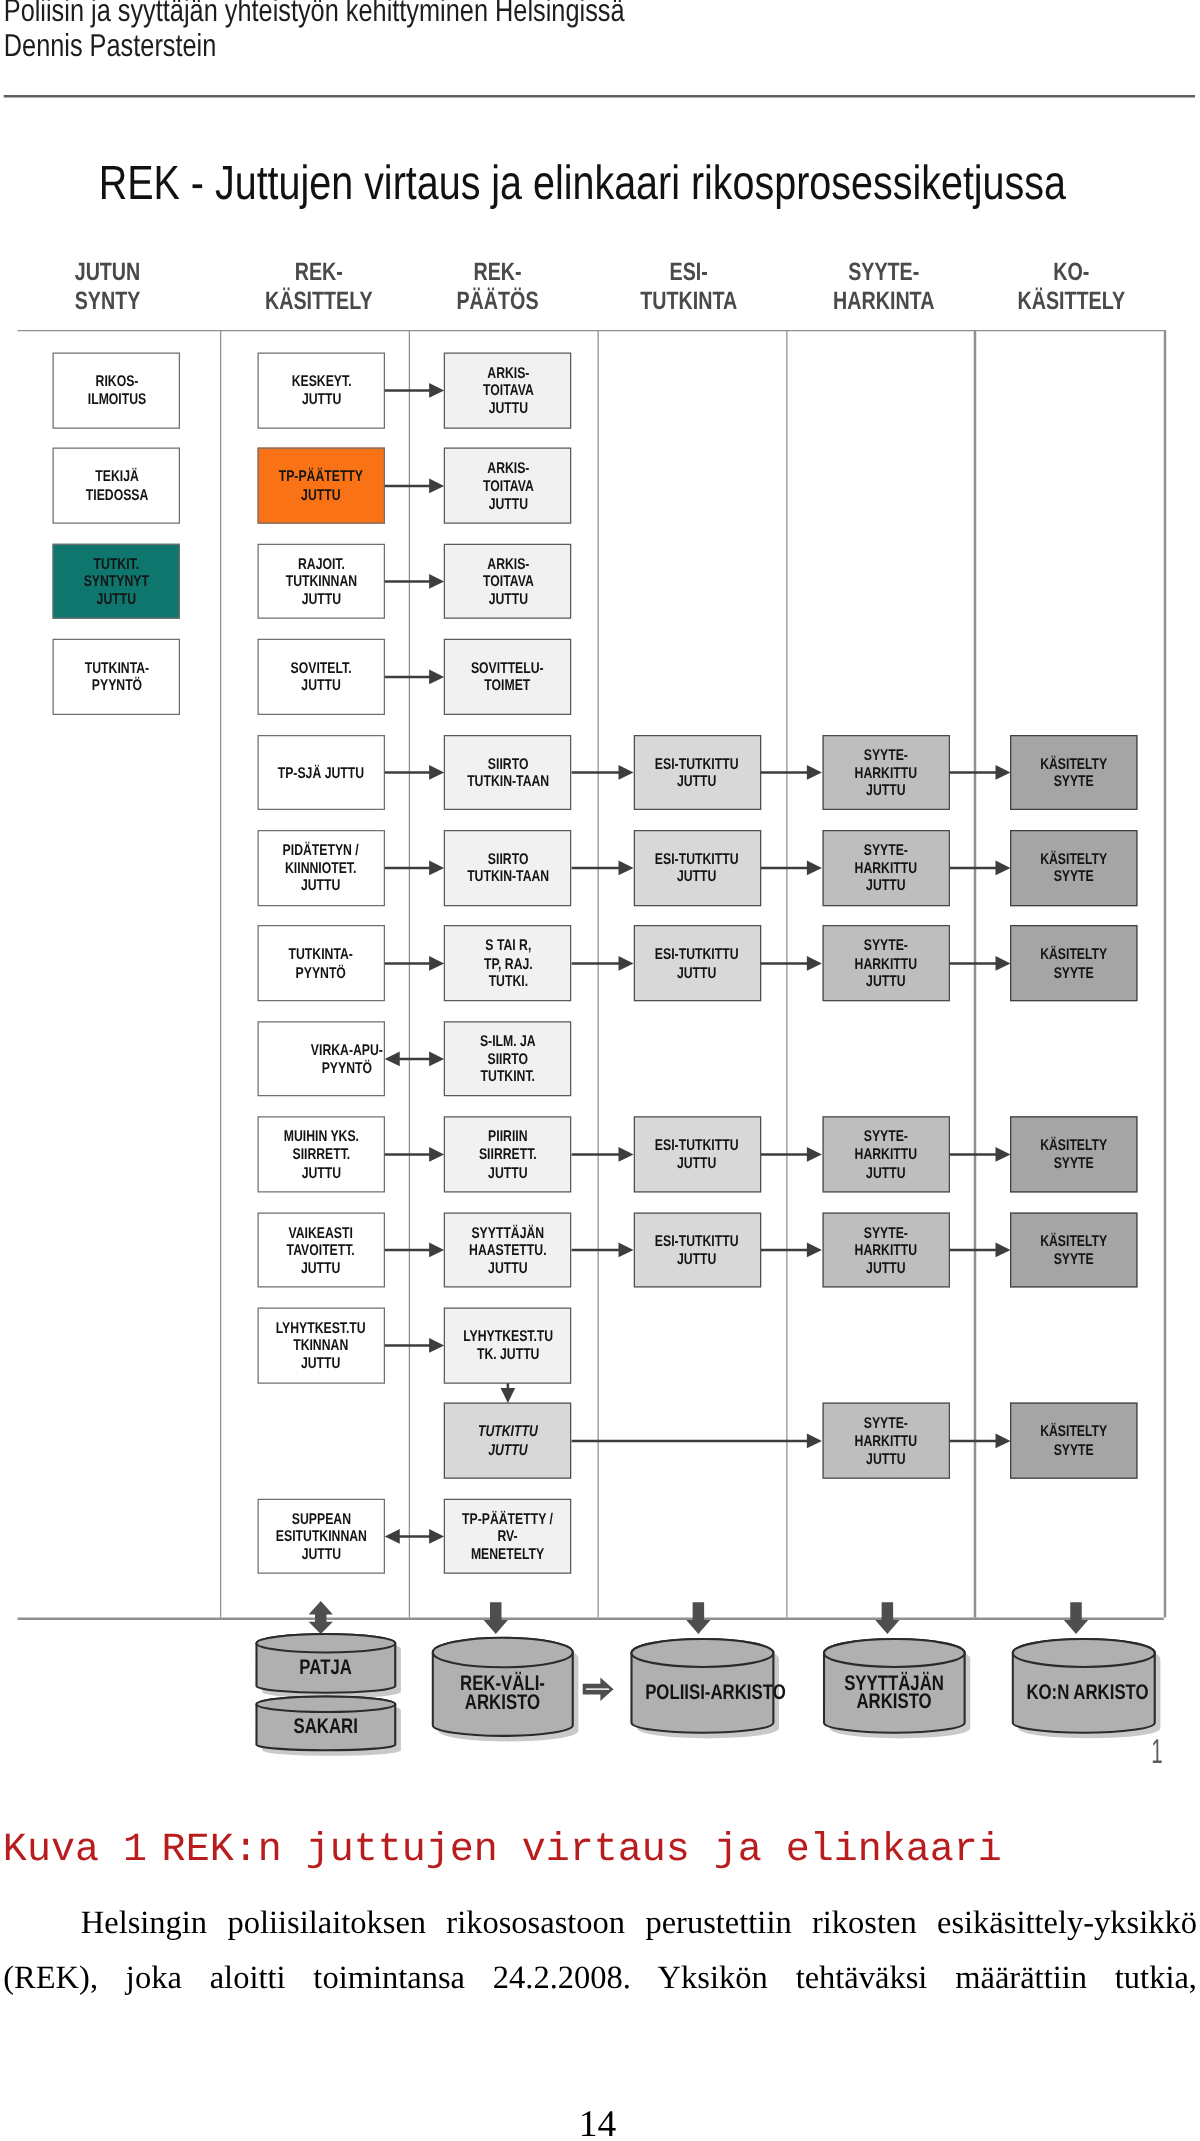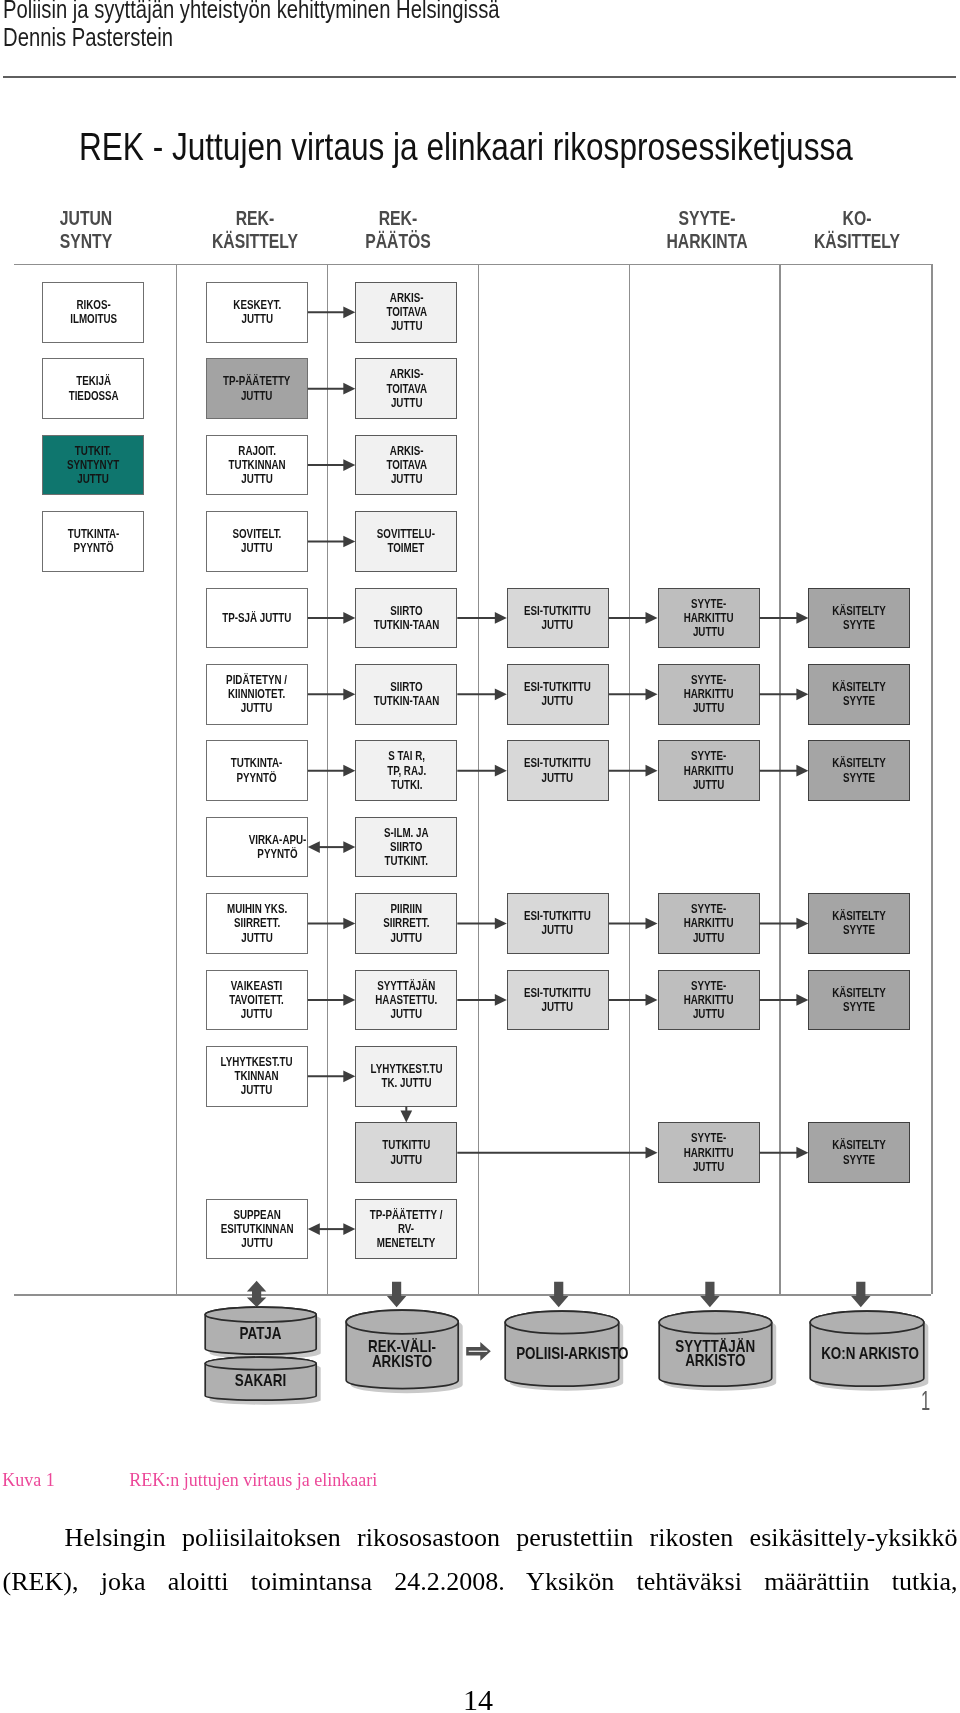--- a/index.html
+++ b/index.html
@@ -31,22 +31,22 @@
   .node > span{display:block;font-weight:bold;font-size:12.4px;line-height:14.2px;color:#141414;
                transform:scaleX(0.79);white-space:pre;}
   svg.ov{position:absolute;left:0;top:0;width:960px;height:1713px;overflow:visible;}
 
   .cyl{position:absolute;}
   .cyl .lbl{position:absolute;left:0;right:0;text-align:center;font-weight:bold;font-size:17px;
             line-height:14.2px;color:#141414;white-space:pre;}
   .cyl .lbl span{display:block;transform:scaleX(0.79);}
 
   
-  #caption{position:absolute;left:2.3px;top:1465px;font-family:Liberation Serif, serif;font-size:18px;
-           line-height:30px;color:#ec4899;white-space:nowrap;}
+  #caption{position:absolute;left:2.3px;top:1465px;font-family:Liberation Mono, monospace;font-size:32px;
+           line-height:30px;color:#b91c1c;white-space:nowrap;}
   #caption .lbl{display:inline-block;width:127px;}
   #bodytext{position:absolute;left:2.6px;top:1516.4px;width:955px;font-family:"Liberation Serif",serif;
             font-size:26px;line-height:43.5px;color:#000;text-align:justify;text-align-last:justify;text-indent:62px;}
   #pagenum{position:absolute;left:-2px;top:1684.5px;width:960px;text-align:center;
            font-family:"Liberation Serif",serif;font-size:30px;line-height:30px;color:#000;}
   #fignum{position:absolute;left:921px;top:1384.5px;font-family:"Liberation Sans",sans-serif;font-size:27.5px;color:#5c5c5c;transform:scaleX(0.6);transform-origin:left top;}
 </style>
 </head>
 <body>
 
@@ -74,20 +74,24 @@
         <span>SYNTY</span>
       </div>
       <div class="colhead" style="left: 154.9px;">
         <span>REK-</span>
         <span>KÄSITTELY</span>
       </div>
       <div class="colhead" style="left: 298.4px;">
         <span>REK-</span>
         <span>PÄÄTÖS</span>
       </div>
+      <div class="colhead" style="left: 451.2px;">
+        <span>ESI-</span>
+        <span>TUTKINTA</span>
+      </div>
       <div class="colhead" style="left: 607.4px;">
         <span>SYYTE-</span>
         <span>HARKINTA</span>
       </div>
       <div class="colhead" style="left: 756.7px;">
         <span>KO-</span>
         <span>KÄSITTELY</span>
       </div>
       <div class="node" style="left: 42.2px; top: 282px; width: 102px; height: 60.6px; background: rgb(255, 255, 255); border-color: rgb(111, 111, 111);">
         <span>RIKOS-
@@ -103,21 +107,21 @@
 JUTTU</span>
       </div>
       <div class="node" style="left: 42.2px; top: 511.2px; width: 102px; height: 60.6px; background: rgb(255, 255, 255); border-color: rgb(111, 111, 111);">
         <span>TUTKINTA-
 PYYNTÖ</span>
       </div>
       <div class="node" style="left: 205.8px; top: 282px; width: 102px; height: 60.6px; background: rgb(255, 255, 255); border-color: rgb(111, 111, 111);">
         <span>KESKEYT.
 JUTTU</span>
       </div>
-      <div class="node" style="left: 205.8px; top: 358.4px; width: 102px; height: 60.6px; background: #a3a3a3; border-color: rgb(111, 111, 111);">
+      <div class="node" style="left: 205.8px; top: 358.4px; width: 102px; height: 60.6px; background: #f97316; border-color: rgb(111, 111, 111);">
         <span>TP-PÄÄTETTY
 JUTTU</span>
       </div>
       <div class="node" style="left: 205.8px; top: 434.8px; width: 102px; height: 60.6px; background: rgb(255, 255, 255); border-color: rgb(111, 111, 111);">
         <span>RAJOIT.
 TUTKINNAN
 JUTTU</span>
       </div>
       <div class="node" style="left: 205.8px; top: 511.2px; width: 102px; height: 60.6px; background: rgb(255, 255, 255); border-color: rgb(111, 111, 111);">
         <span>SOVITELT.
@@ -203,21 +207,21 @@
       </div>
       <div class="node" style="left: 355.3px; top: 969.6px; width: 102px; height: 60.6px; background: rgb(241, 241, 241); border-color: rgb(90, 90, 90);">
         <span>SYYTTÄJÄN
 HAASTETTU.
 JUTTU</span>
       </div>
       <div class="node" style="left: 355.3px; top: 1046px; width: 102px; height: 60.6px; background: rgb(241, 241, 241); border-color: rgb(90, 90, 90);">
         <span>LYHYTKEST.TU
 TK. JUTTU</span>
       </div>
-      <div class="node" style="left: 355.3px; top: 1122.4px; width: 102px; height: 60.6px; background: rgb(216, 216, 216); border-color: rgb(79, 79, 79);">
+      <div class="node" style="left: 355.3px; top: 1122.4px; width: 102px; height: 60.6px; background: rgb(216, 216, 216); border-color: rgb(79, 79, 79); font-style: italic;">
         <span>TUTKITTU
 JUTTU</span>
       </div>
       <div class="node" style="left: 355.3px; top: 1198.8px; width: 102px; height: 60.6px; background: rgb(241, 241, 241); border-color: rgb(90, 90, 90);">
         <span>TP-PÄÄTETTY /
 RV-
 MENETELTY</span>
       </div>
       <div class="node" style="left: 506.8px; top: 587.6px; width: 102px; height: 60.6px; background: rgb(216, 216, 216); border-color: rgb(79, 79, 79);">
         <span>ESI-TUTKITTU

